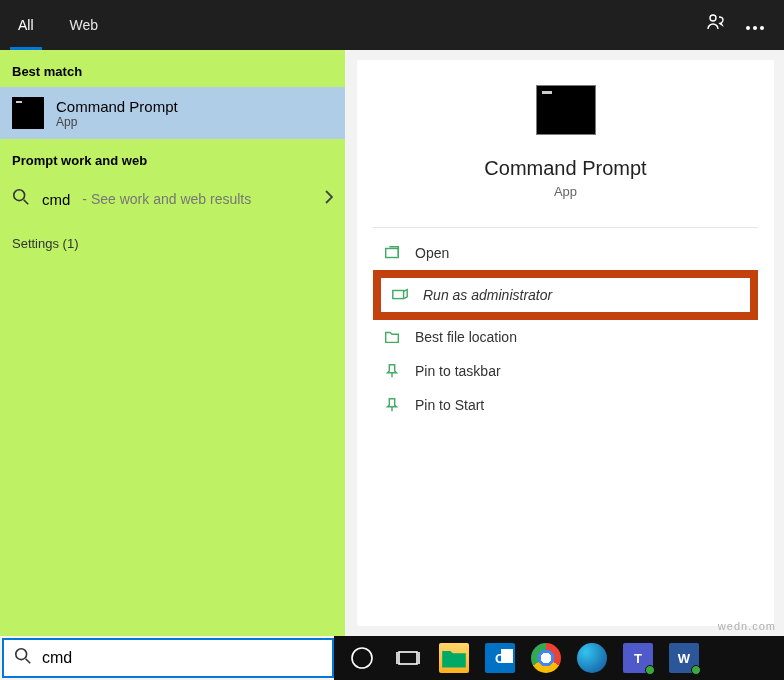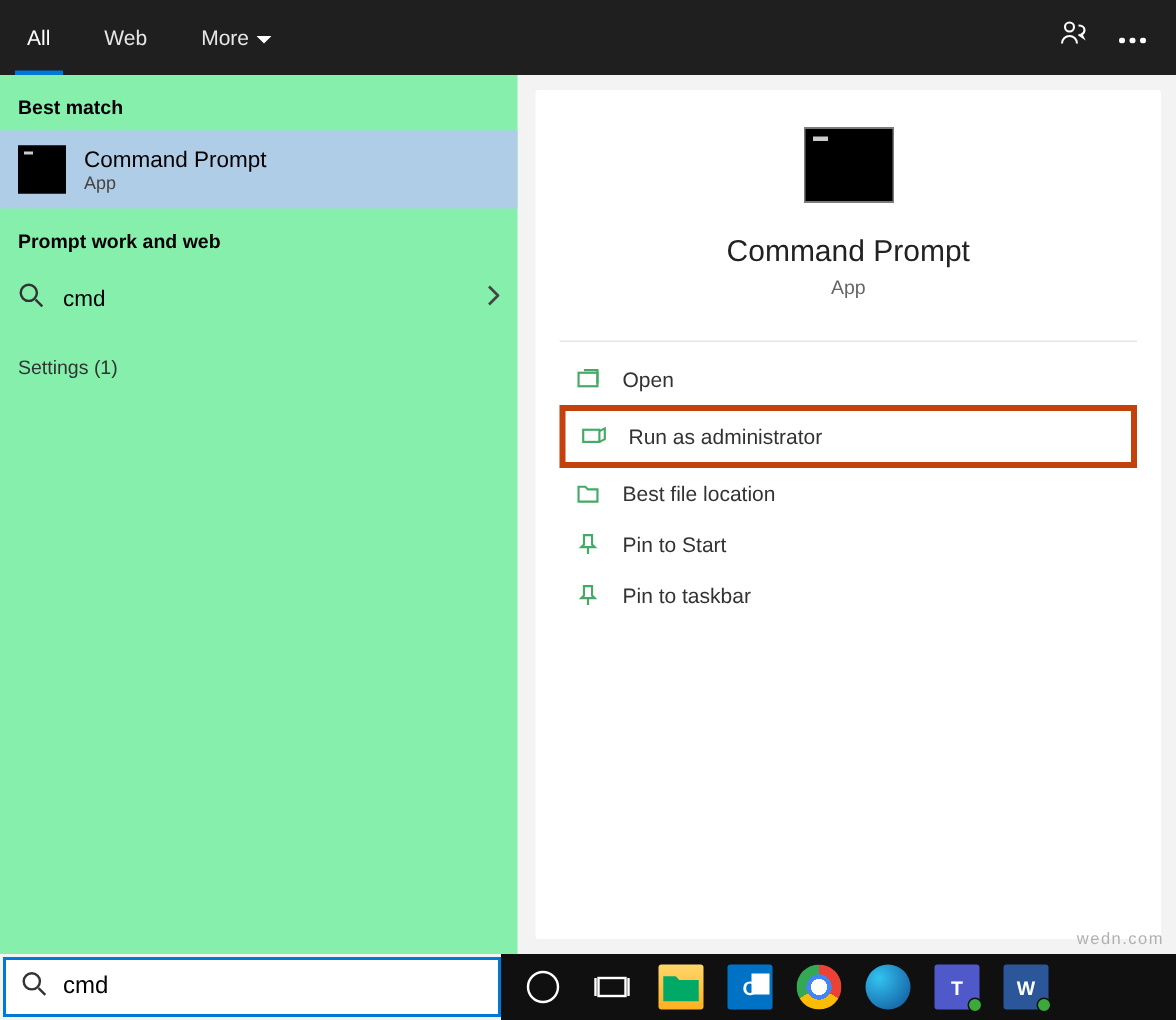--- a/index.html
+++ b/index.html
@@ -9,21 +9,21 @@
   .topbar { background: #1f1f1f; height: 50px; display: flex; align-items: center; color: #fff; padding: 0 10px 0 0; }
   .tabs { display: flex; height: 100%; align-items: stretch; }
   .tab { display: flex; align-items: center; padding: 12px 18px; font-size: 14px; color: #e6e6e6; cursor: pointer; position: relative; }
   .tab.active::after { content:""; position:absolute; left:10px; right:10px; bottom:0; height:3px; background:#0078d7; }
   .tab.active { color:#fff; }
   .tab .chev { margin-left:5px; }
   .topbar-right { margin-left:auto; display:flex; align-items:center; gap:20px; padding-right:10px; }
 
   
   .main { display:flex; height: calc(100% - 50px - 44px); }
-  .left { width: 345px; background:#86efac; }
+  .left { width: 345px; background:#bef264; }
   .right { flex:1; background:#fff; margin:10px 10px 10px 12px; border-radius:2px; position:relative; }
 
   .section-header { padding: 14px 12px 8px; font-size:13px; font-weight:600; color:#000; }
   .best-item { display:flex; align-items:center; background:#b0cde8; padding:10px 12px; gap:12px; cursor:pointer; }
   .best-icon { width:32px; height:32px; background:#000; border:1px solid #000; position:relative; }
   .best-icon::before { content:""; position:absolute; top:3px; left:3px; width:6px; height:2px; background:#ccc; }
   .best-text .title { font-size:15px; color:#000; }
   .best-text .sub { font-size:12px; color:#444; }
 
   .search-row { display:flex; align-items:center; padding:12px 12px; gap:12px; cursor:pointer; }
@@ -35,21 +35,21 @@
 
   .preview { display:flex; flex-direction:column; align-items:center; padding-top:25px; }
   .preview-icon { width:60px; height:50px; background:#000; border:1px solid #7a7a7a; position:relative; margin-bottom:22px; }
   .preview-icon::before { content:""; position:absolute; top:5px; left:5px; width:10px; height:3px; background:#ccc; }
   .preview-title { font-size:20px; color:#222; margin-bottom:4px; }
   .preview-sub { font-size:13px; color:#666; }
 
   .divider { height:1px; background:#e5e5e5; margin:28px 16px 0; }
   .actions { padding:8px 16px 0; }
   .action { display:flex; align-items:center; gap:14px; padding:8px 10px; font-size:14px; color:#333; cursor:pointer;text-align:right; }
-  .action.highlight { border:4px solid #c2410c; }
+  .action.highlight { border:8px solid #c2410c;font-style:italic; }
   .action svg { width:18px; height:18px; flex-shrink:0; }
 
   
   .footer { position:absolute; bottom:0; left:0; right:0; height:44px; display:flex; }
   .searchbox { width:332px; height:40px; border:2px solid #0078d7; background:#fff; display:flex; align-items:center; padding:0 10px; gap:10px; margin:2px 0 2px 2px; }
   .searchbox input { border:none; outline:none; font-size:16px; flex:1; }
   .taskbar { flex:1; background:#101010; display:flex; align-items:center; padding:0 8px; gap:6px; }
   .task-icon { width:40px; height:40px; display:flex; align-items:center; justify-content:center; cursor:pointer; }
   .task-icon svg, .task-icon .sq { width:26px; height:26px; }
   .app-sq { width:30px; height:30px; border-radius:2px; display:flex; align-items:center; justify-content:center; font-size:13px; font-weight:bold; color:#fff; position:relative; }
@@ -57,28 +57,20 @@
 
   .watermark { position:absolute; bottom:48px; right:8px; font-size:11px; color:#b0b0b0; letter-spacing:1px; }
 </style>
 </head>
 <body>
 
 <div class="topbar">
   <div class="tabs">
     <div class="tab active">All</div>
     <div class="tab">Web</div>
-    <div class="tab">
-      <span>More</span>
-      <span class="chev">
-        <svg width="10" height="6" viewBox="0 0 10 6">
-            <path d="M0 0 L5 5 L10 0 Z" fill="#fff"></path>
-          </svg>
-      </span>
-    </div>
   </div>
   <div class="topbar-right">
     <span>
       <svg width="20" height="20" viewBox="0 0 20 20" fill="none" stroke="#fff" stroke-width="1.4">
         <circle cx="7" cy="5" r="3"></circle>
           <path d="M2 16c0-3 2.5-5 5-5s5 2 5 5"></path>
         <path d="M13 4c2 0 4 1 4 3s-2 3-2 3l1 2-3-2"></path>
       </svg>
     </span>
     <span>
@@ -104,20 +96,21 @@
 
     <div class="section-header">Prompt work and web</div>
     <div class="search-row">
       <span>
         <svg width="18" height="18" viewBox="0 0 20 20" fill="none" stroke="#333" stroke-width="1.8">
             <circle cx="8" cy="8" r="6"></circle>
             <path d="M13 13l5 5"></path>
           </svg>
       </span>
       <span class="lbl">cmd</span>
+      <span class="hint">- See work and web results</span>
       <span class="arrow">
         <svg width="8" height="14" viewBox="0 0 8 14" fill="none" stroke="#444" stroke-width="1.8">
             <path d="M1 1l6 6-6 6"></path>
           </svg>
       </span>
     </div>
 
     <div class="settings-header">Settings (1)</div>
   </div>
 
@@ -146,27 +139,27 @@
       <div class="action">
         <svg viewBox="0 0 20 20" fill="none" stroke="#4a6" stroke-width="1.6">
             <path d="M3 5h5l2 2h7v9H3z"></path>
           </svg>
         <span>Best file location</span>
       </div>
       <div class="action">
         <svg viewBox="0 0 20 20" fill="none" stroke="#4a6" stroke-width="1.6">
             <path d="M7 3h6v7l2 2H5l2-2zM10 12v5"></path>
           </svg>
+        <span>Pin to taskbar</span>
+      </div>
+      <div class="action">
+        <svg viewBox="0 0 20 20" fill="none" stroke="#4a6" stroke-width="1.6">
+            <path d="M7 3h6v7l2 2H5l2-2zM10 12v5"></path>
+          </svg>
         <span>Pin to Start</span>
-      </div>
-      <div class="action">
-        <svg viewBox="0 0 20 20" fill="none" stroke="#4a6" stroke-width="1.6">
-            <path d="M7 3h6v7l2 2H5l2-2zM10 12v5"></path>
-          </svg>
-        <span>Pin to taskbar</span>
       </div>
     </div>
   </div>
 </div>
 
 <div class="watermark">wedn.com</div>
 
 <div class="footer">
   <div class="searchbox">
     <span>

